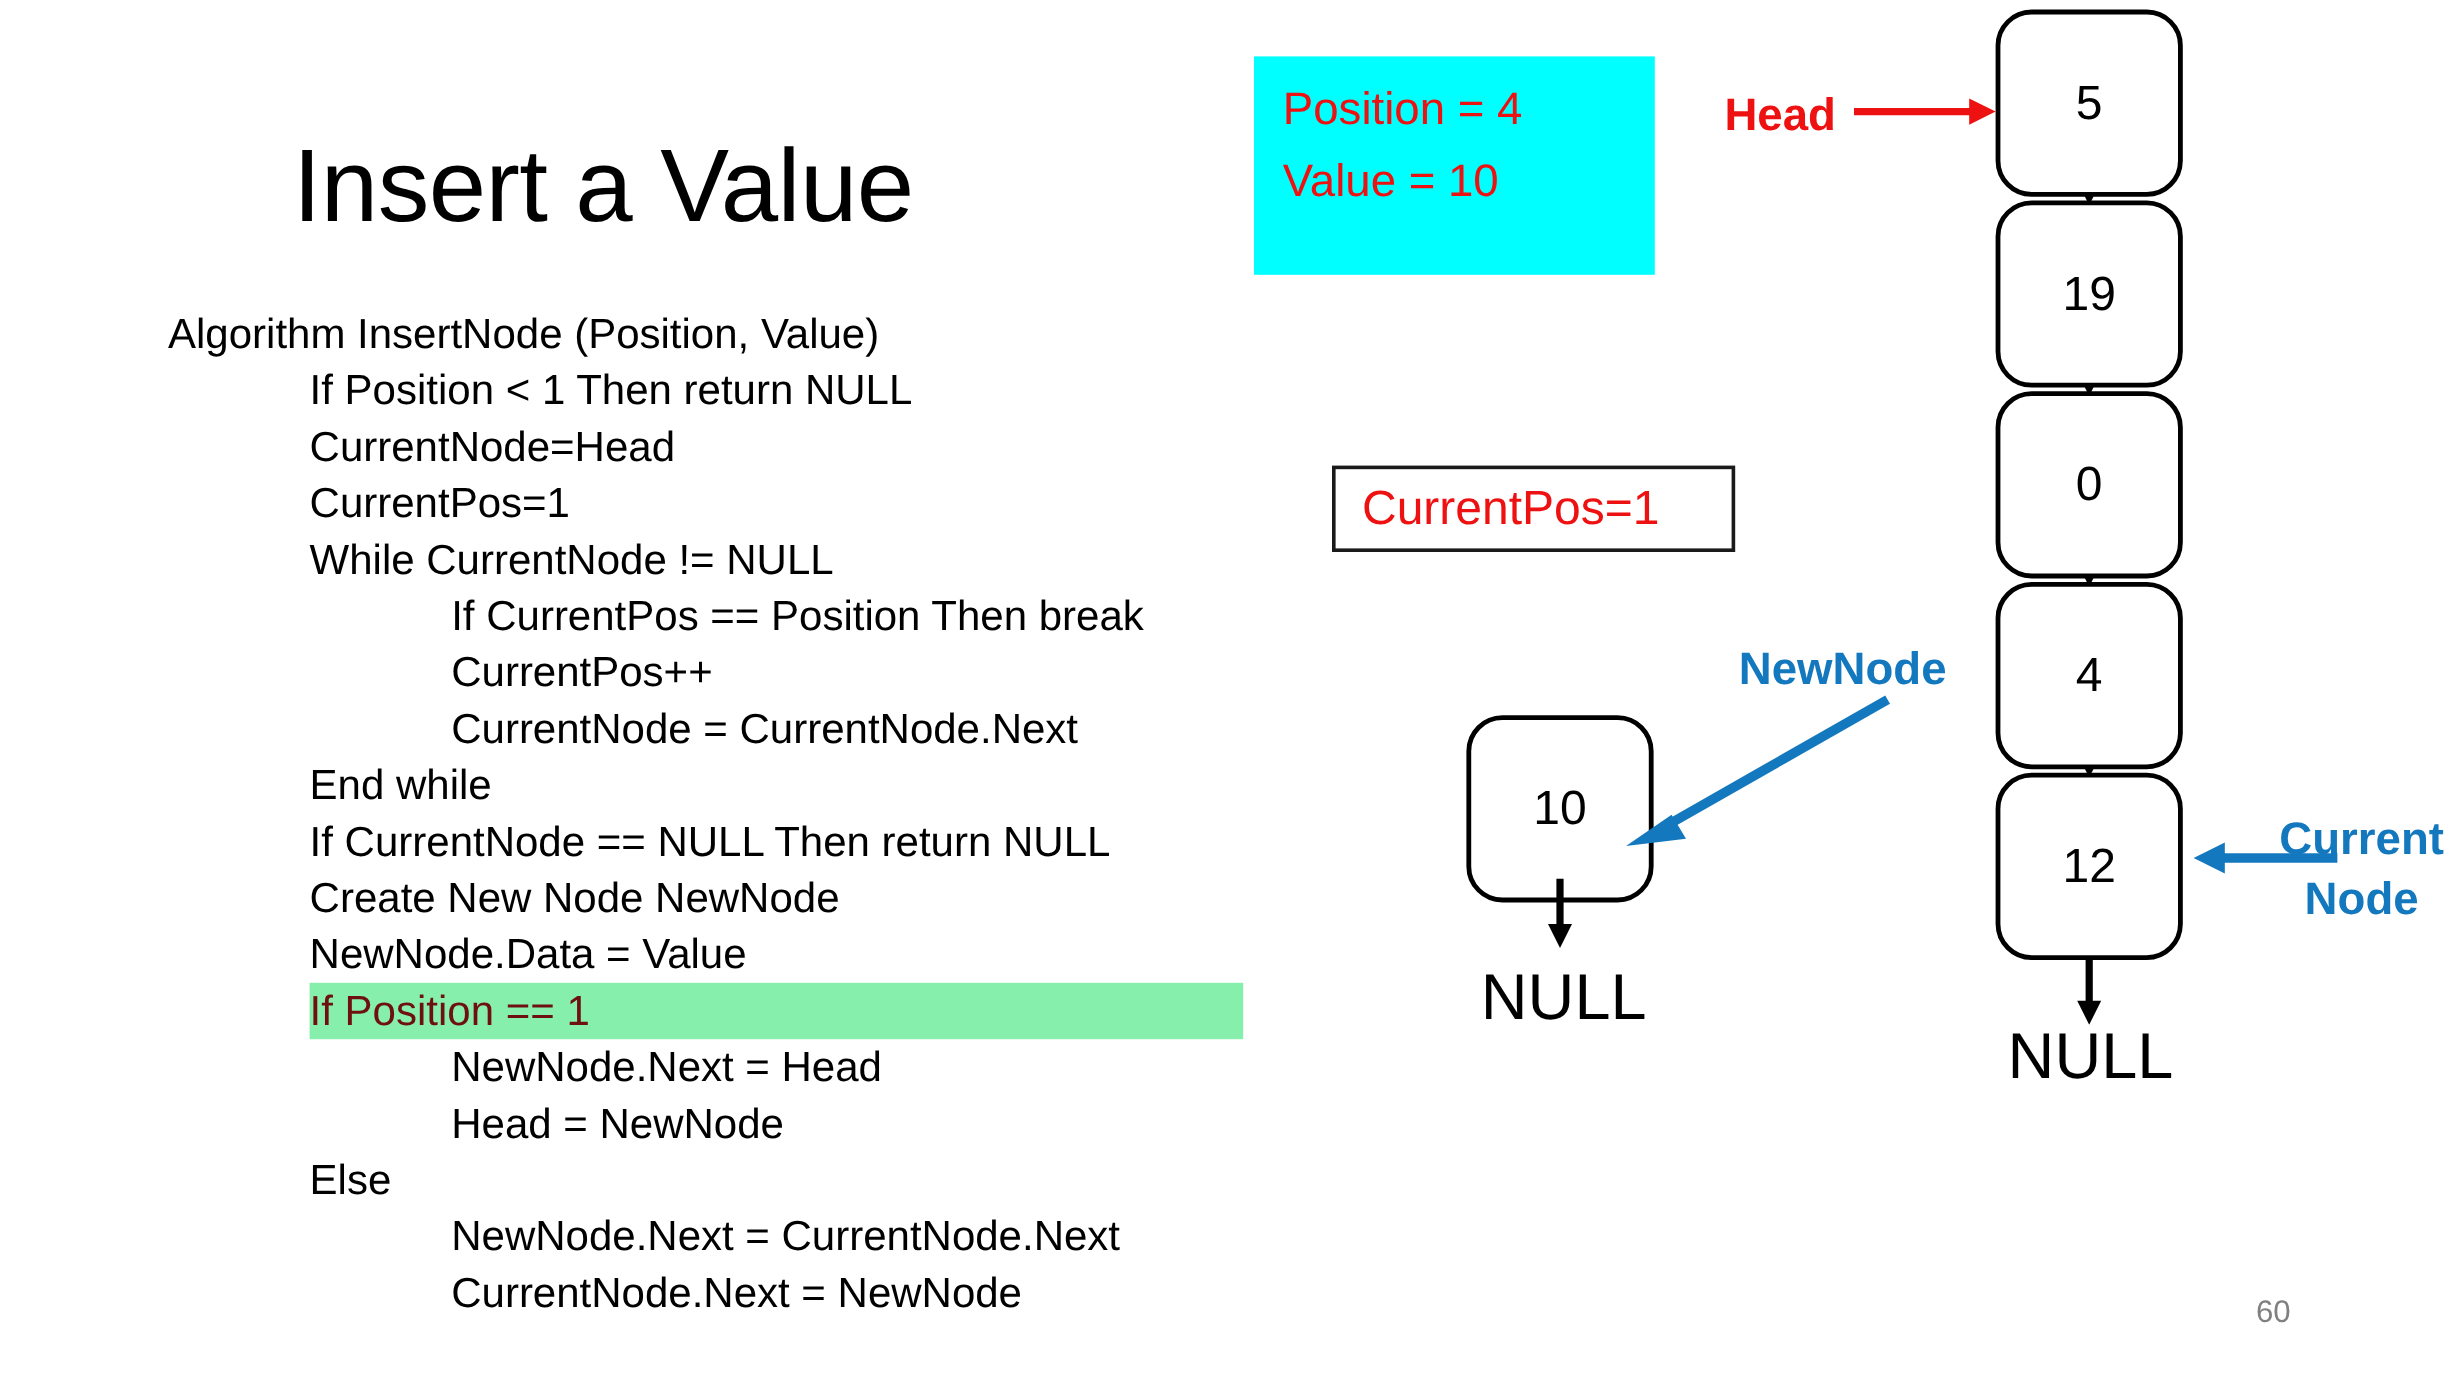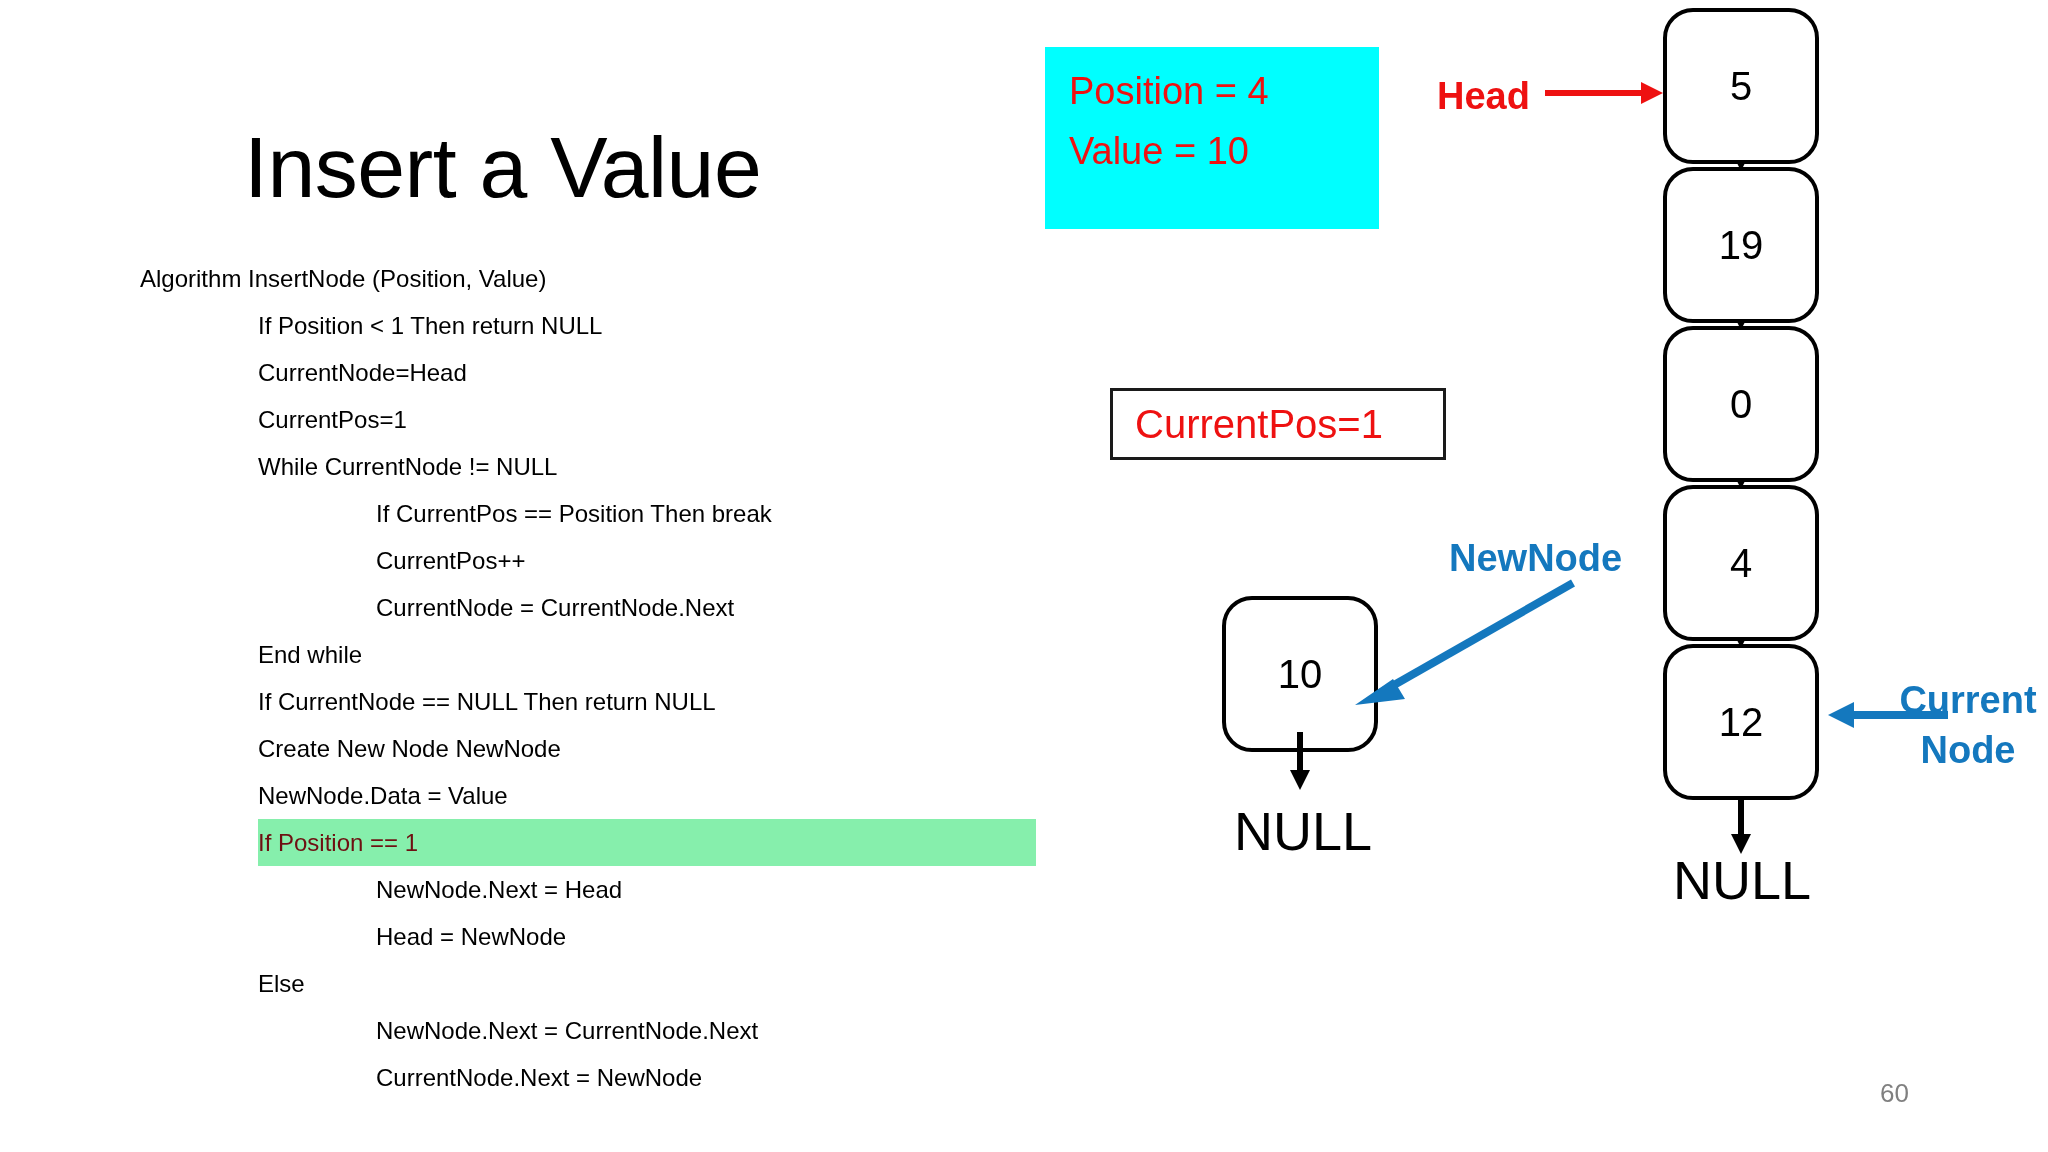--- a/index.html
+++ b/index.html
@@ -15,38 +15,38 @@
     width: 2048px;
     height: 1152px;
     background: #ffffff;
     overflow: hidden;
   }
 
   
   #slide-title {
     position: absolute;
     left: 244px;
-    top: 118px;
+    top: 106px;
     font-size: 86px;
     font-weight: 300;
     color: #000000;
     letter-spacing: -0.5px;
     white-space: nowrap;
   }
 
   
   #pseudocode {
     position: absolute;
     left: 140px;
     top: 255px;
     width: 1000px;
   }
   .code-line {
     position: relative;
-    font-size: 24px;
+    font-size: 35px;
     line-height: 47px;
     color: #000000;
     white-space: pre;
     height: 47px;
   }
   .code-line .code-text {
     display: inline-block;
   }
   .code-line.indent-0 .code-text { padding-left: 0px; }
   .code-line.indent-1 .code-text { padding-left: 118px; text-align: center; }

